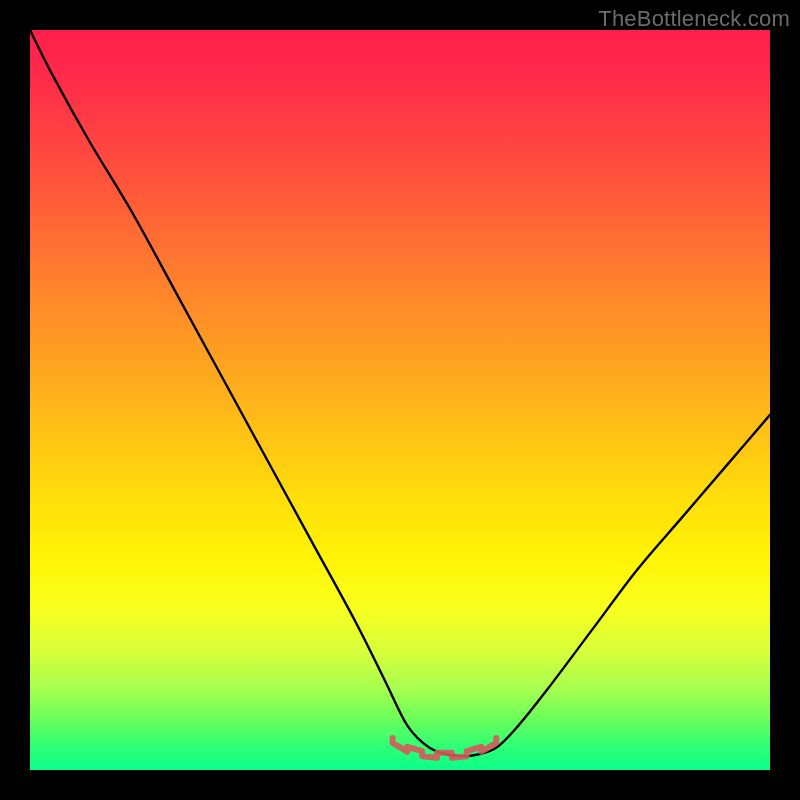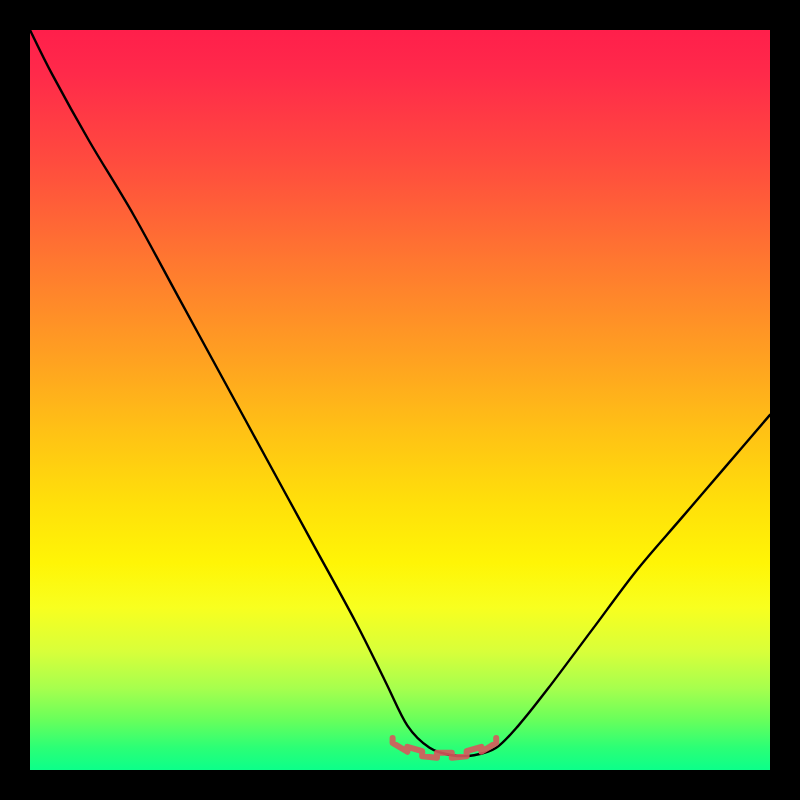--- a/index.html
+++ b/index.html
@@ -65,20 +65,21 @@
     left: 0;
     top: 0;
     width: 100%;
     height: 100%;
   }
 </style>
 </head>
 <body>
 
 <div class="frame">
+  <div class="watermark">TheBottleneck.com</div>
 
   <div class="plot-area">
     <div class="gradient"></div>
     <svg class="curve" viewBox="0 0 740 740" preserveAspectRatio="none">
       <path id="main-curve" fill="none" stroke="#000" stroke-width="2.4" stroke-linecap="round" d="M 0.00 0.00 C 3.70 7.40, 12.33 25.90, 22.20 44.40 C 32.07 62.90, 45.63 87.57, 59.20 111.00 C 72.77 134.43, 88.80 159.10, 103.60 185.00 C 118.40 210.90, 133.20 239.27, 148.00 266.40 C 162.80 293.53, 177.60 320.67, 192.40 347.80 C 207.20 374.93, 222.00 402.07, 236.80 429.20 C 251.60 456.33, 266.40 483.47, 281.20 510.60 C 296.00 537.73, 313.27 568.57, 325.60 592.00 C 337.93 615.43, 346.57 633.93, 355.20 651.20 C 363.83 668.47, 370.00 684.50, 377.40 695.60 C 384.80 706.70, 392.20 712.87, 399.60 717.80 C 407.00 722.73, 414.40 723.97, 421.80 725.20 C 429.20 726.43, 436.60 726.43, 444.00 725.20 C 451.40 723.97, 458.80 722.73, 466.20 717.80 C 473.60 712.87, 479.77 705.47, 488.40 695.60 C 497.03 685.73, 505.67 674.63, 518.00 658.60 C 530.33 642.57, 547.60 619.13, 562.40 599.40 C 577.20 579.67, 592.00 558.70, 606.80 540.20 C 621.60 521.70, 636.40 505.67, 651.20 488.40 C 666.00 471.13, 680.80 453.87, 695.60 436.60 C 710.40 419.33, 732.60 393.43, 740.00 384.80"></path>
       <path id="saddle-sketch" fill="none" stroke="#d7585c" stroke-width="6" stroke-linecap="round" stroke-linejoin="round" opacity="0.9" d="M 362.60 707.90 L 362.60 712.90 L 377.40 721.78 L 377.40 716.78 L 392.20 721.22 L 392.20 726.22 L 407.00 727.70 L 407.00 722.70 L 421.80 722.70 L 421.80 727.70 L 436.60 726.22 L 436.60 721.22 L 451.40 716.78 L 451.40 721.78 L 466.20 712.90 L 466.20 707.90"></path>
     </svg>
   </div>
 </div>
 

